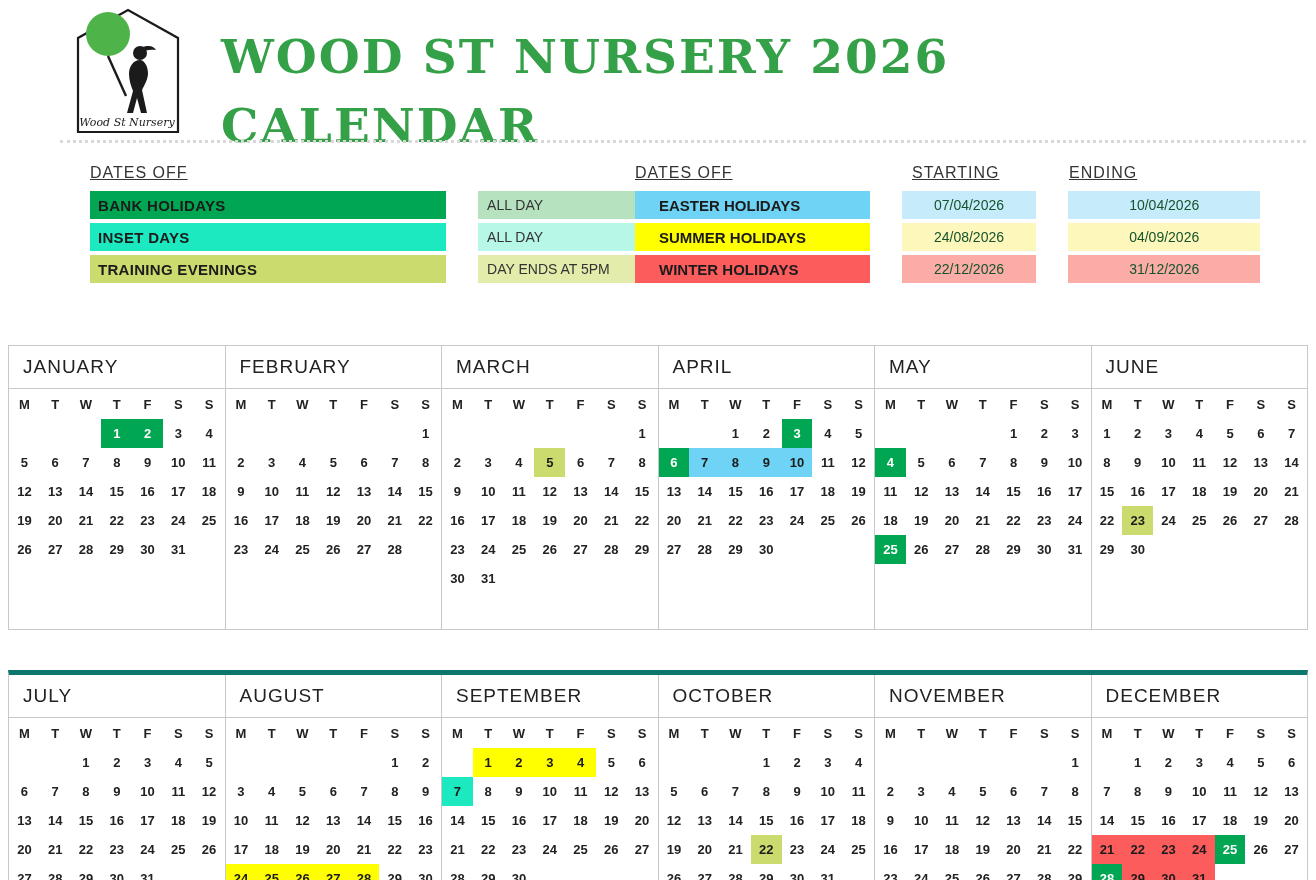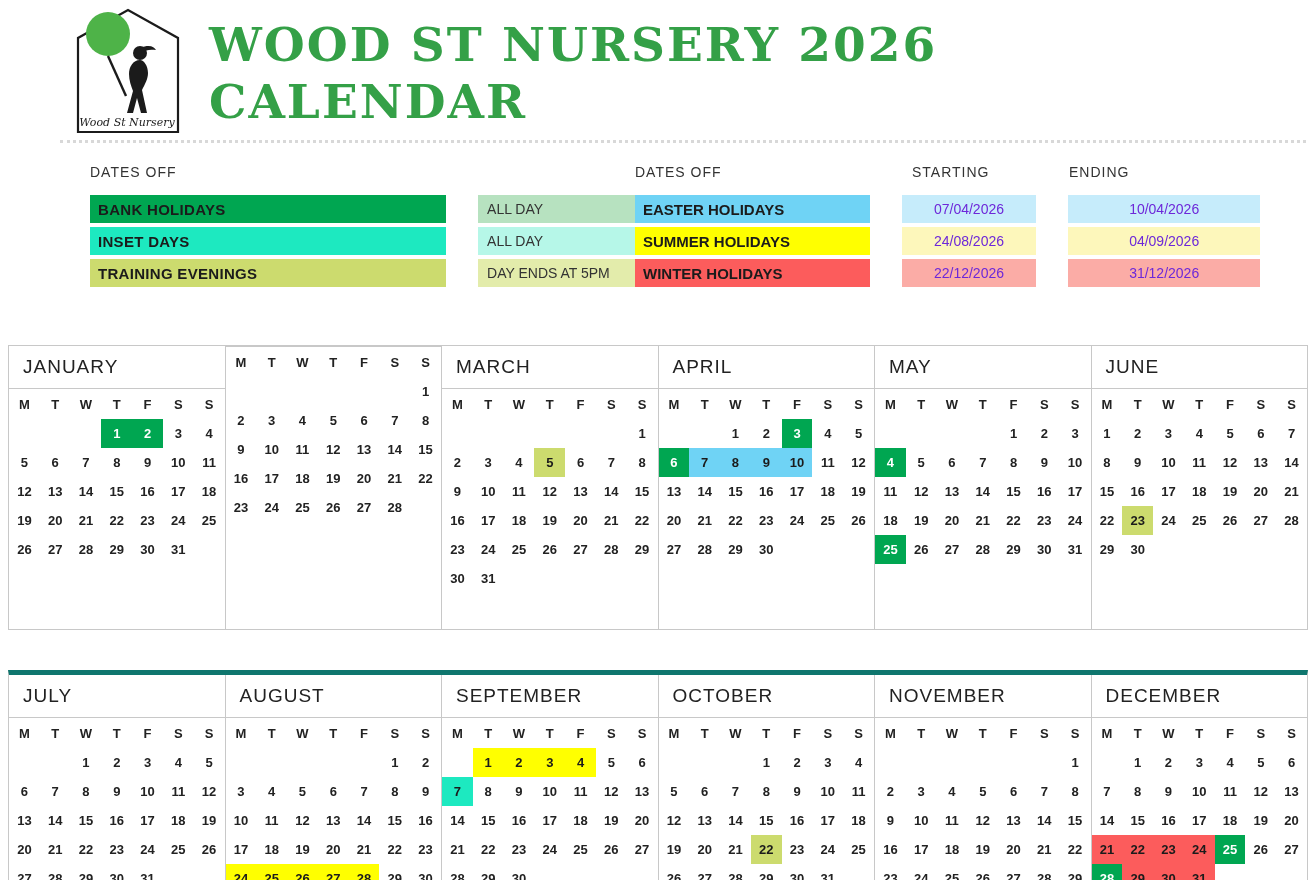--- a/index.html
+++ b/index.html
@@ -19,50 +19,50 @@
   .logo svg { display:block; }
   .title-block { margin-left:24px; padding-top:8px; }
   .title {
     font-family:"DejaVu Serif", serif;
     font-weight:bold;
     color:#34a047;
     font-size:47px;
     letter-spacing:2px;
     line-height:1.22;
     text-transform:uppercase;
-    margin:0;
+    margin:12px;
   }
   .dotline { position:absolute; left:60px; right:10px; top:140px; border-top:3px dotted #d8d8d8; }
 
   
   .legend { display:flex; padding:14px 20px 0 90px; gap:0; }
   .legend-left { width:545px; }
   .legend-right { width:625px; margin-left:0; }
-  .legend-head { display:flex; font-size:14px; letter-spacing:1px; color:#333; padding-bottom:15px; }
+  .legend-head { display:flex; font-size:16px; letter-spacing:1px; color:#333; padding-bottom:9px;text-decoration:underline; }
   .legend-head span { display:block; }
   .lh-name { width:375px; }
   .lh-allday { width:165px; }
   .lh-name2 { width:277px; }
   .lh-start { width:135px; text-align:left;}
   .lh-end { width:192px; padding-left:22px;}
   .legend-row { display:flex; margin-bottom:4px; height:28px;gap:32px; }
   .legend-row .bar {
     width:375px; display:flex; align-items:center; padding-left:8px;
     font-weight:bold; font-size:15px; letter-spacing:0.3px; color:#1b1b1b;
   }
   .legend-row .sub {
     width:165px; display:flex; align-items:center; padding-left:9px;
     font-size:14px; color:#333;
   }
   .legend-row2 .bar2 {
-    width:235px; display:flex; align-items:center; padding-left:8px;
+    width:235px; display:flex; align-items:center; padding-left:24px;
     font-weight:bold; font-size:15px; color:#1b1b1b;
   }
   .legend-row2 .d1, .legend-row2 .d2 {
-    display:flex; align-items:center; justify-content:center; font-size:14px; color:#6d28d9;
+    display:flex; align-items:center; justify-content:center; font-size:14px; color:#14532d;
   }
   .legend-row2 .d1 { width:135px; }
   .legend-row2 .d2 { width:192px; }
 
   
   .cal-wrap { position:absolute; top:305px; left:8px; width:1300px; }
   .cal-grid { display:flex; border:1px solid #c8c8c8;margin-top:40px; }
   .month {
     flex:1 1 0;
     border-right:1px solid #c8c8c8;
@@ -208,20 +208,21 @@
             <div class="day">26</div>
             <div class="day">27</div>
             <div class="day">28</div>
             <div class="day">29</div>
             <div class="day">30</div>
             <div class="day">31</div>
             <div class="day empty"></div>
           </div>
         </div>
         <div class="month">
+          <div class="month-name">FEBRUARY</div>
           <div class="dow">
             <div>M</div>
             <div>T</div>
             <div>W</div>
             <div>T</div>
             <div>F</div>
             <div>S</div>
             <div>S</div>
           </div>
           <div class="days">

